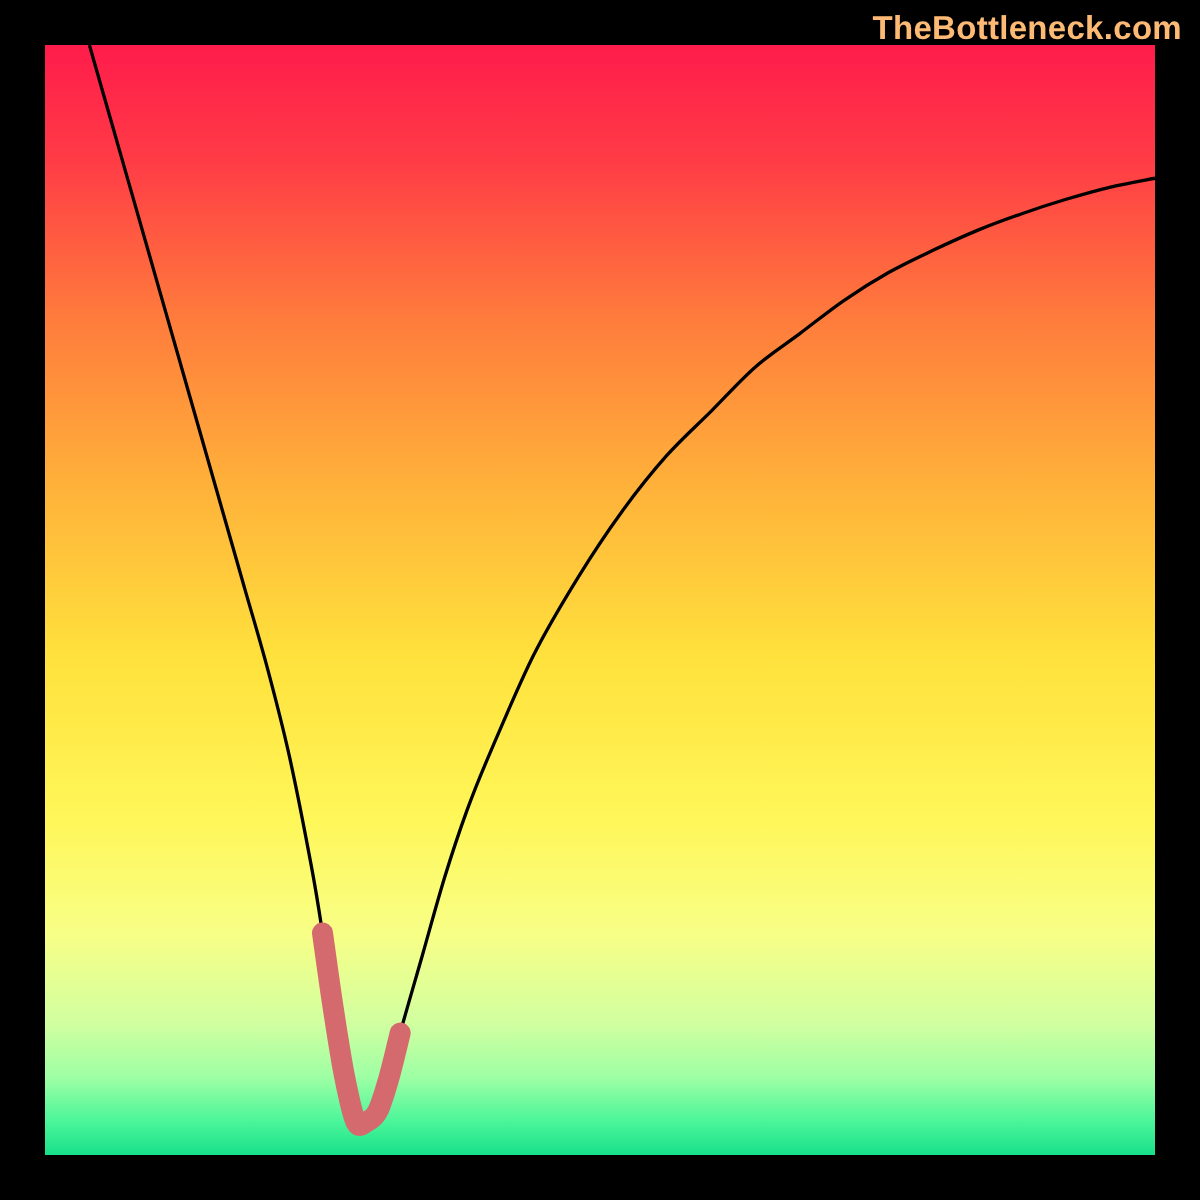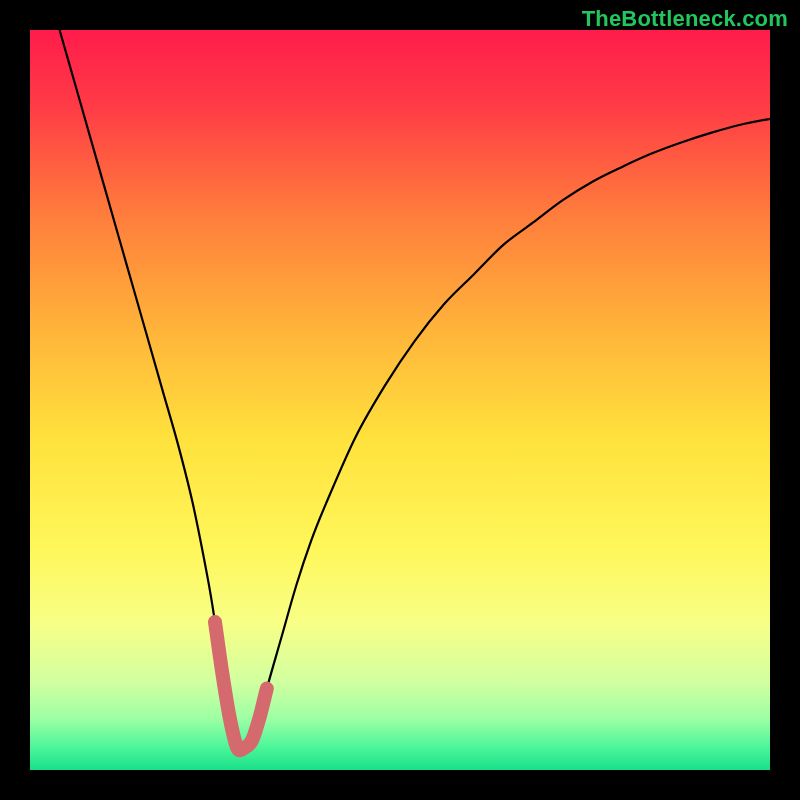--- a/index.html
+++ b/index.html
@@ -23,21 +23,21 @@
     top: 30px;
     width: 740px;
     height: 740px;
   }
   .watermark {
     position: absolute;
     top: 6px;
     right: 12px;
     font-size: 22px;
     font-weight: 600;
-    color: #22c55e;
+    color: #fdba74;
     letter-spacing: 0.2px;
   }
   svg { display: block; }
 </style>
 </head>
 <body>
 
 <div class="frame">
   <div class="watermark">TheBottleneck.com</div>
 

